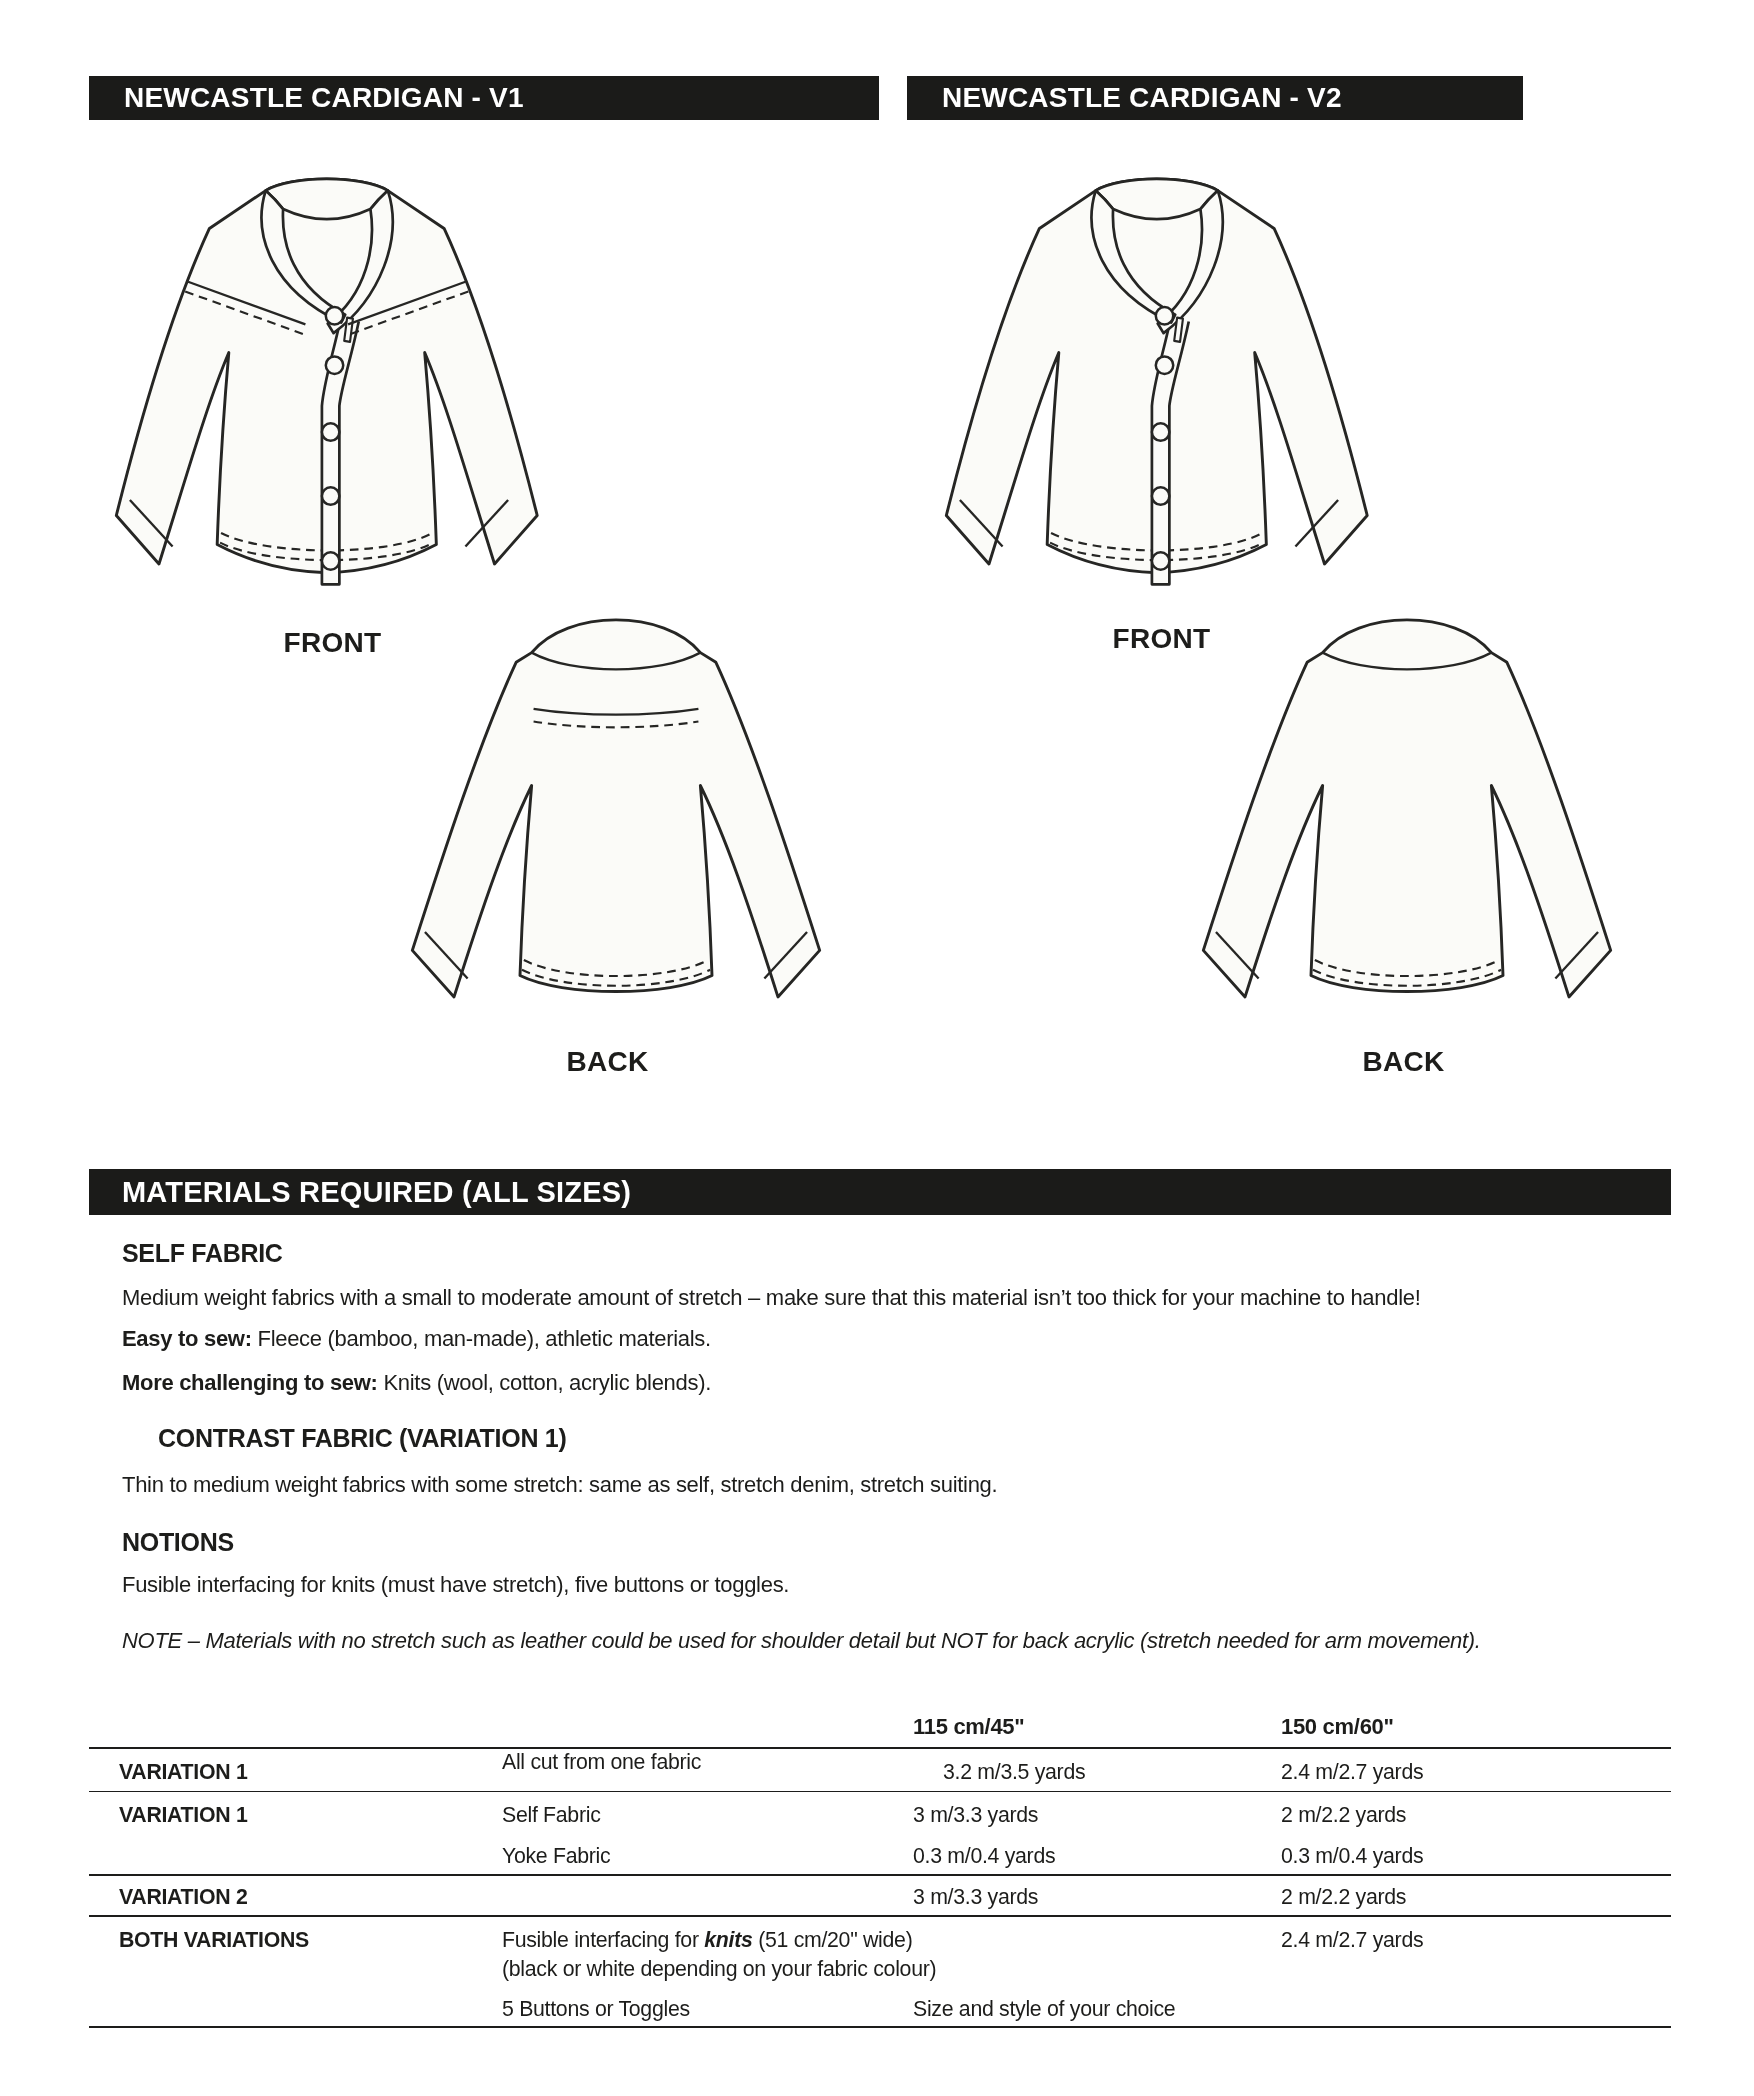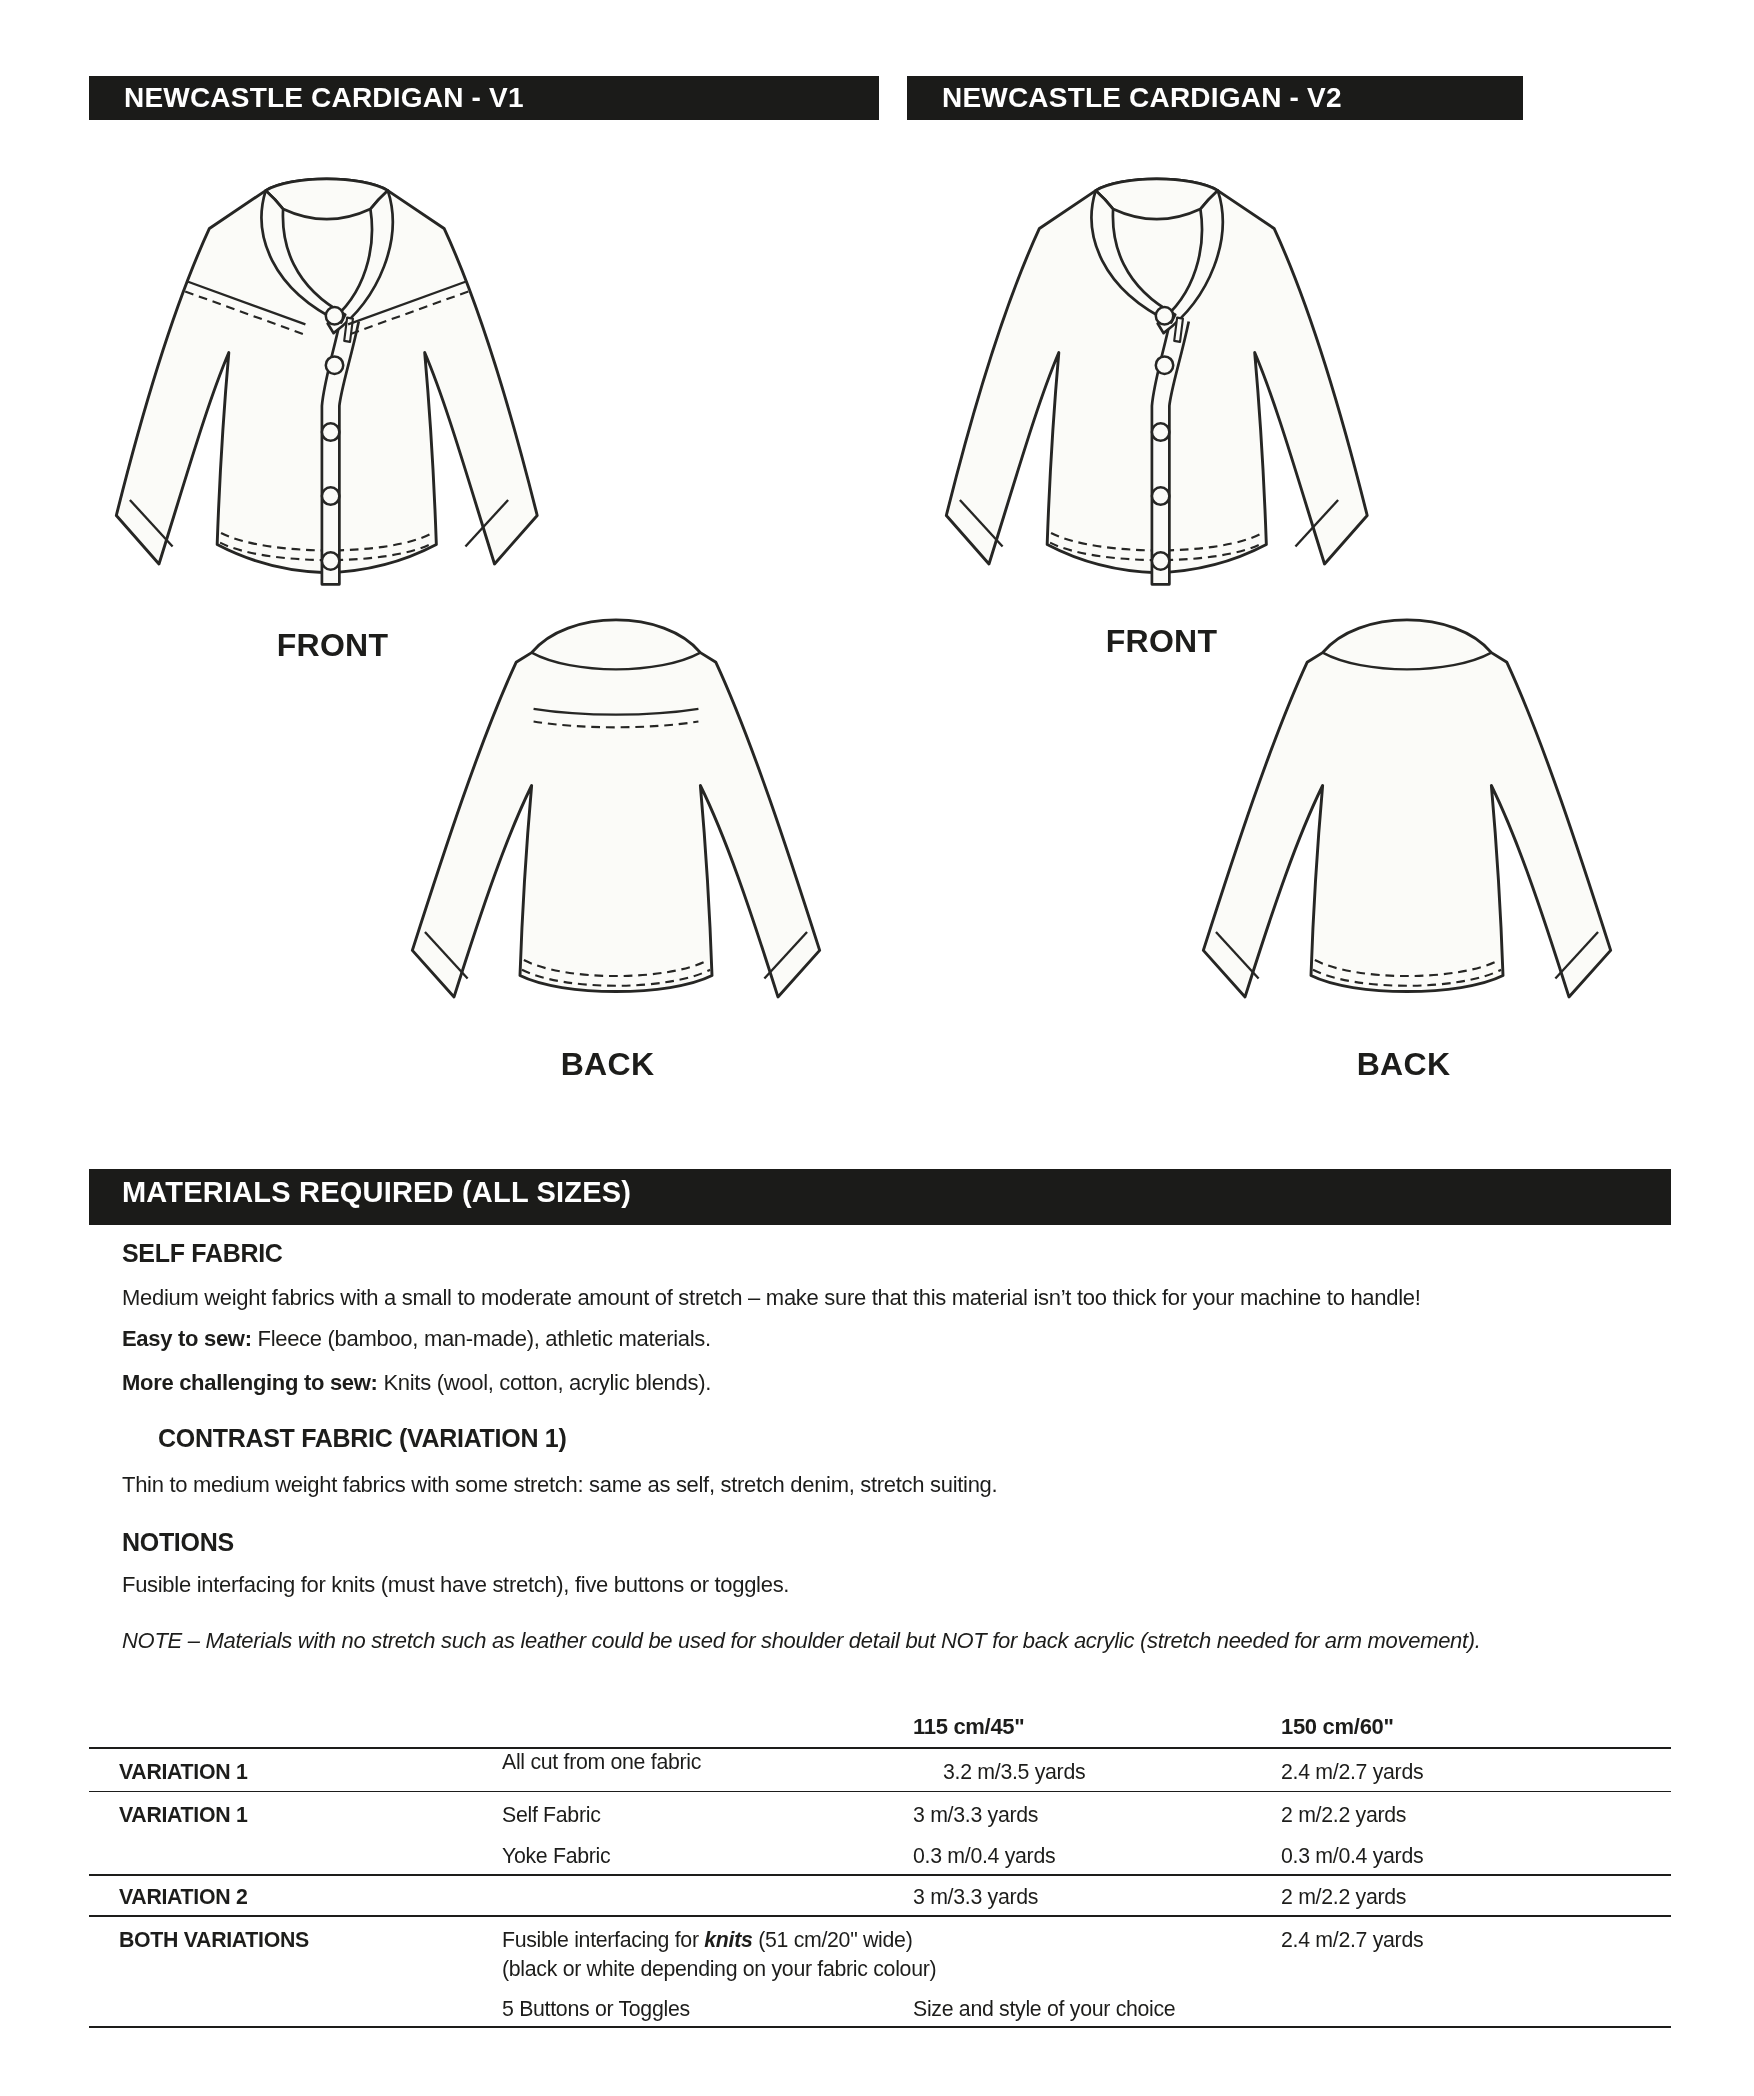--- a/index.html
+++ b/index.html
@@ -1,22 +1,22 @@
 <!DOCTYPE html>
 <html><head>
 <meta charset="utf-8">
 <style>
   html,body{margin:0;padding:0;background:#ffffff;}
   body{width:1754px;height:2096px;position:relative;font-family:"Liberation Sans",sans-serif;color:#1d1d1b;letter-spacing:-0.3px;}
   .titlebar{position:absolute;top:76px;height:44px;background:#1b1b19;color:#ffffff;
             font-size:28px;font-weight:bold;line-height:44px;padding-left:35px;box-sizing:border-box;
             letter-spacing:0.2px;}
-  .sectionbar{position:absolute;left:89px;top:1169px;width:1582px;height:56px;background:#1b1b19;color:#ffffff;
+  .sectionbar{position:absolute;left:89px;top:1169px;width:1582px;height:46px;background:#1b1b19;color:#ffffff;
             font-size:29px;font-weight:bold;line-height:46px;padding-left:33px;box-sizing:border-box;letter-spacing:0.2px;}
-  .viewlabel{position:absolute;width:155px;text-align:center;font-size:32px;font-weight:bold;letter-spacing:0.3px;}
+  .viewlabel{position:absolute;width:155px;text-align:center;font-size:28px;font-weight:bold;letter-spacing:0.3px;}
   .h2{position:absolute;left:122px;font-size:25px;font-weight:bold;white-space:nowrap;}
   .body-p{position:absolute;left:122px;font-size:22px;white-space:nowrap;}
   .body-p b{font-weight:bold;}
   .note-p{position:absolute;left:122px;font-size:22px;font-style:italic;white-space:nowrap;}
   .table{position:absolute;left:89px;top:1708px;width:1582px;}
   .trow{position:relative;width:100%;box-sizing:border-box;}
   .cell{position:absolute;font-size:21.3px;white-space:nowrap;}
   .cell.c1{left:30px;font-weight:bold;}
   .cell.c2{left:413px;}
   .cell.c3{left:824px;}

